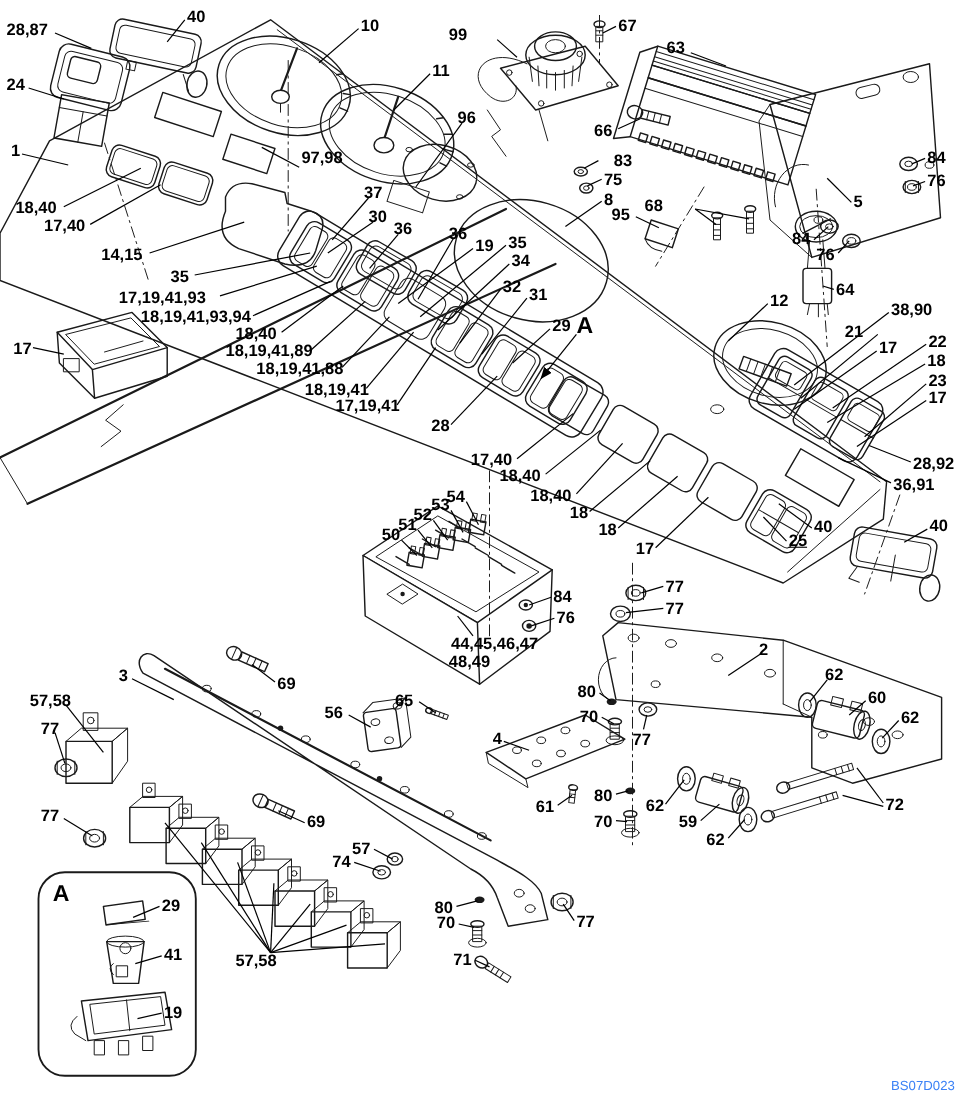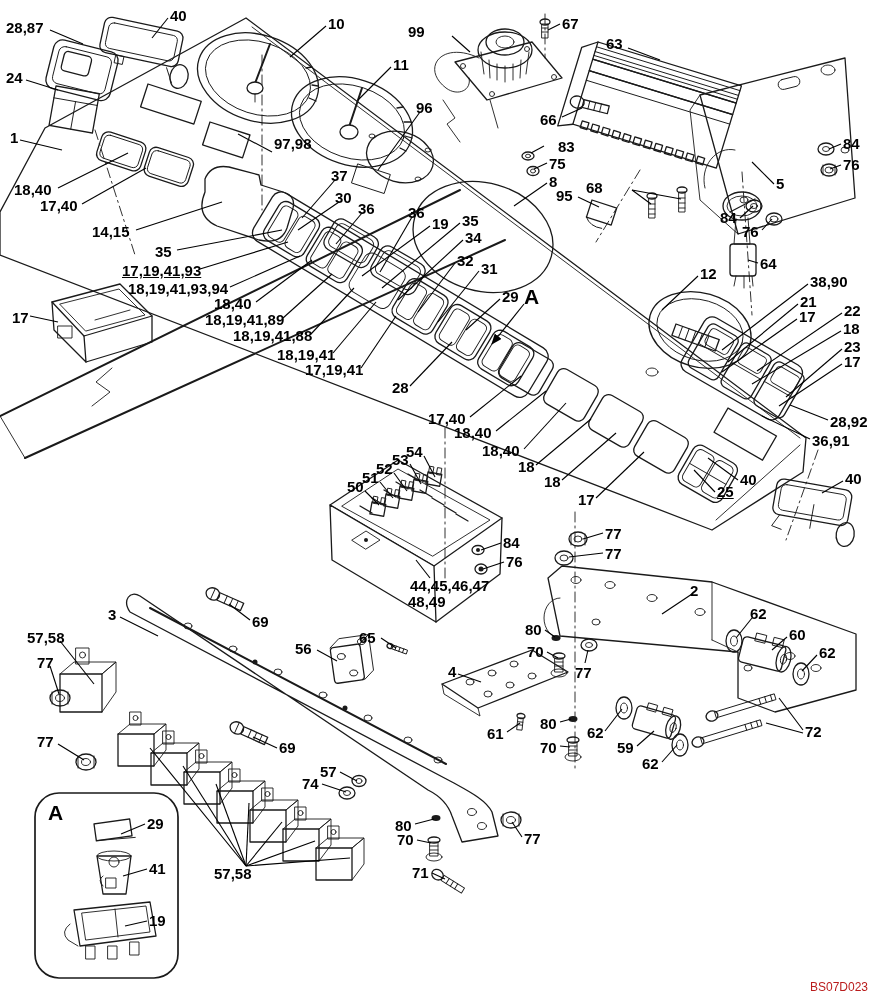--- a/index.html
+++ b/index.html
@@ -9,21 +9,21 @@
   #art path,#art rect,#art ellipse,#art line,#art polyline,#art polygon,#art circle{
       stroke:#1a1a1a;stroke-width:1.3;fill:none;stroke-linejoin:round;stroke-linecap:round;}
   #art .fw{fill:#ffffff;}
   #art .fk{fill:#1a1a1a;stroke:none;}
   #art .thin{stroke-width:0.9;}
   #art .thick{stroke-width:2;}
   #art .dd{stroke-dasharray:10 4 2 4;stroke-width:0.9;}
   .callout{position:absolute;font-weight:bold;font-size:15px;line-height:1;color:#000;
            white-space:nowrap;letter-spacing:0px;}
   .callout.big{font-size:21px;}
-  #code{position:absolute;font-size:12px;color:#b91c1c;font-weight:normal;}
+  #code{position:absolute;font-size:12px;color:#3b82f6;font-weight:normal;}
 </style>
 </head>
 <body>
 
 <div id="stage">
 
 <svg id="art" width="876" height="1000" viewBox="0 0 876 1000">
 
   <g>
     <path class="fw" d="M246,18 L806,438 L803,472 L712,530 L0,255 L0,212 L45,128 Z"></path>
@@ -796,33 +796,33 @@
     <div class="callout" style="left: 358px; top: 201px;">36</div>
     <div class="callout" style="left: 408px; top: 205px;">36</div>
     <div class="callout" style="left: 432px; top: 216px;">19</div>
     <div class="callout" style="left: 462px; top: 213px;">35</div>
     <div class="callout" style="left: 465px; top: 230px;">34</div>
     <div class="callout" style="left: 457px; top: 253px;">32</div>
     <div class="callout" style="left: 481px; top: 261px;">31</div>
     <div class="callout" style="left: 502px; top: 289px;">29</div>
     <div class="callout big" style="left: 524px; top: 286px;">A</div>
     <div class="callout" style="left: 155px; top: 244px;">35</div>
-    <div class="callout" style="left: 122px; top: 263px; text-decoration: underline;">17,19,41,93</div>
+    <div class="callout" style="left: 108px; top: 263px;">17,19,41,93</div>
     <div class="callout" style="left: 128px; top: 281px;">18,19,41,93,94</div>
     <div class="callout" style="left: 12px; top: 310px;">17</div>
     <div class="callout" style="left: 214px; top: 296px;">18,40</div>
     <div class="callout" style="left: 205px; top: 312px;">18,19,41,89</div>
     <div class="callout" style="left: 233px; top: 328px;">18,19,41,88</div>
     <div class="callout" style="left: 277px; top: 347px;">18,19,41</div>
     <div class="callout" style="left: 305px; top: 362px;">17,19,41</div>
     <div class="callout" style="left: 392px; top: 380px;">28</div>
     <div class="callout" style="left: 700px; top: 266px;">12</div>
     <div class="callout" style="left: 760px; top: 256px;">64</div>
     <div class="callout" style="left: 810px; top: 274px;">38,90</div>
-    <div class="callout" style="left: 800px; top: 294px;">21</div>
+    <div class="callout" style="left: 768px; top: 294px;">21</div>
     <div class="callout" style="left: 799px; top: 309px;">17</div>
     <div class="callout" style="left: 844px; top: 303px;">22</div>
     <div class="callout" style="left: 843px; top: 321px;">18</div>
     <div class="callout" style="left: 844px; top: 339px;">23</div>
     <div class="callout" style="left: 844px; top: 354px;">17</div>
     <div class="callout" style="left: 830px; top: 414px;">28,92</div>
     <div class="callout" style="left: 812px; top: 433px;">36,91</div>
     <div class="callout" style="left: 428px; top: 411px;">17,40</div>
     <div class="callout" style="left: 454px; top: 425px;">18,40</div>
     <div class="callout" style="left: 482px; top: 443px;">18,40</div>

